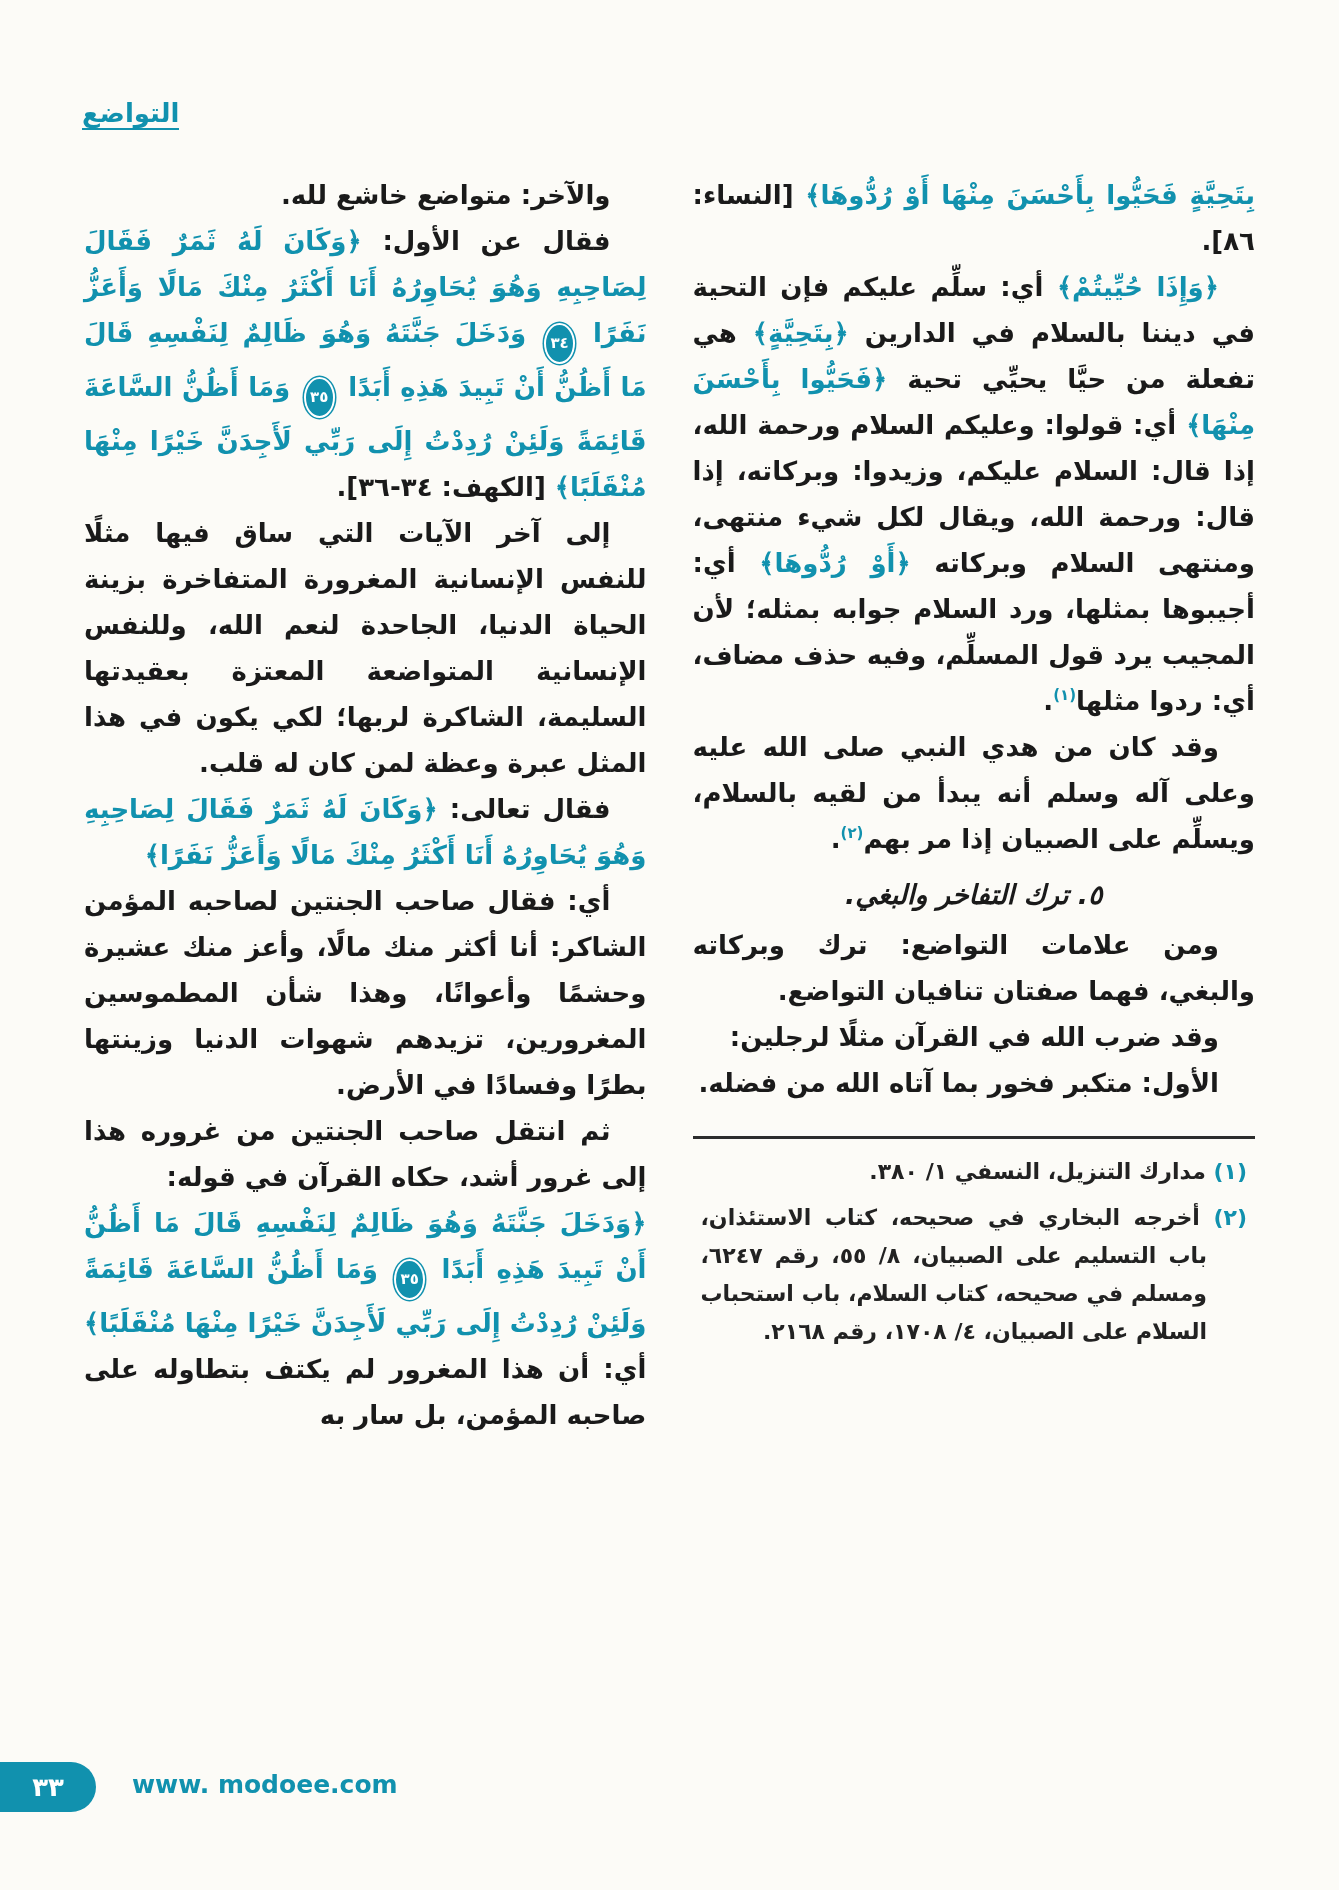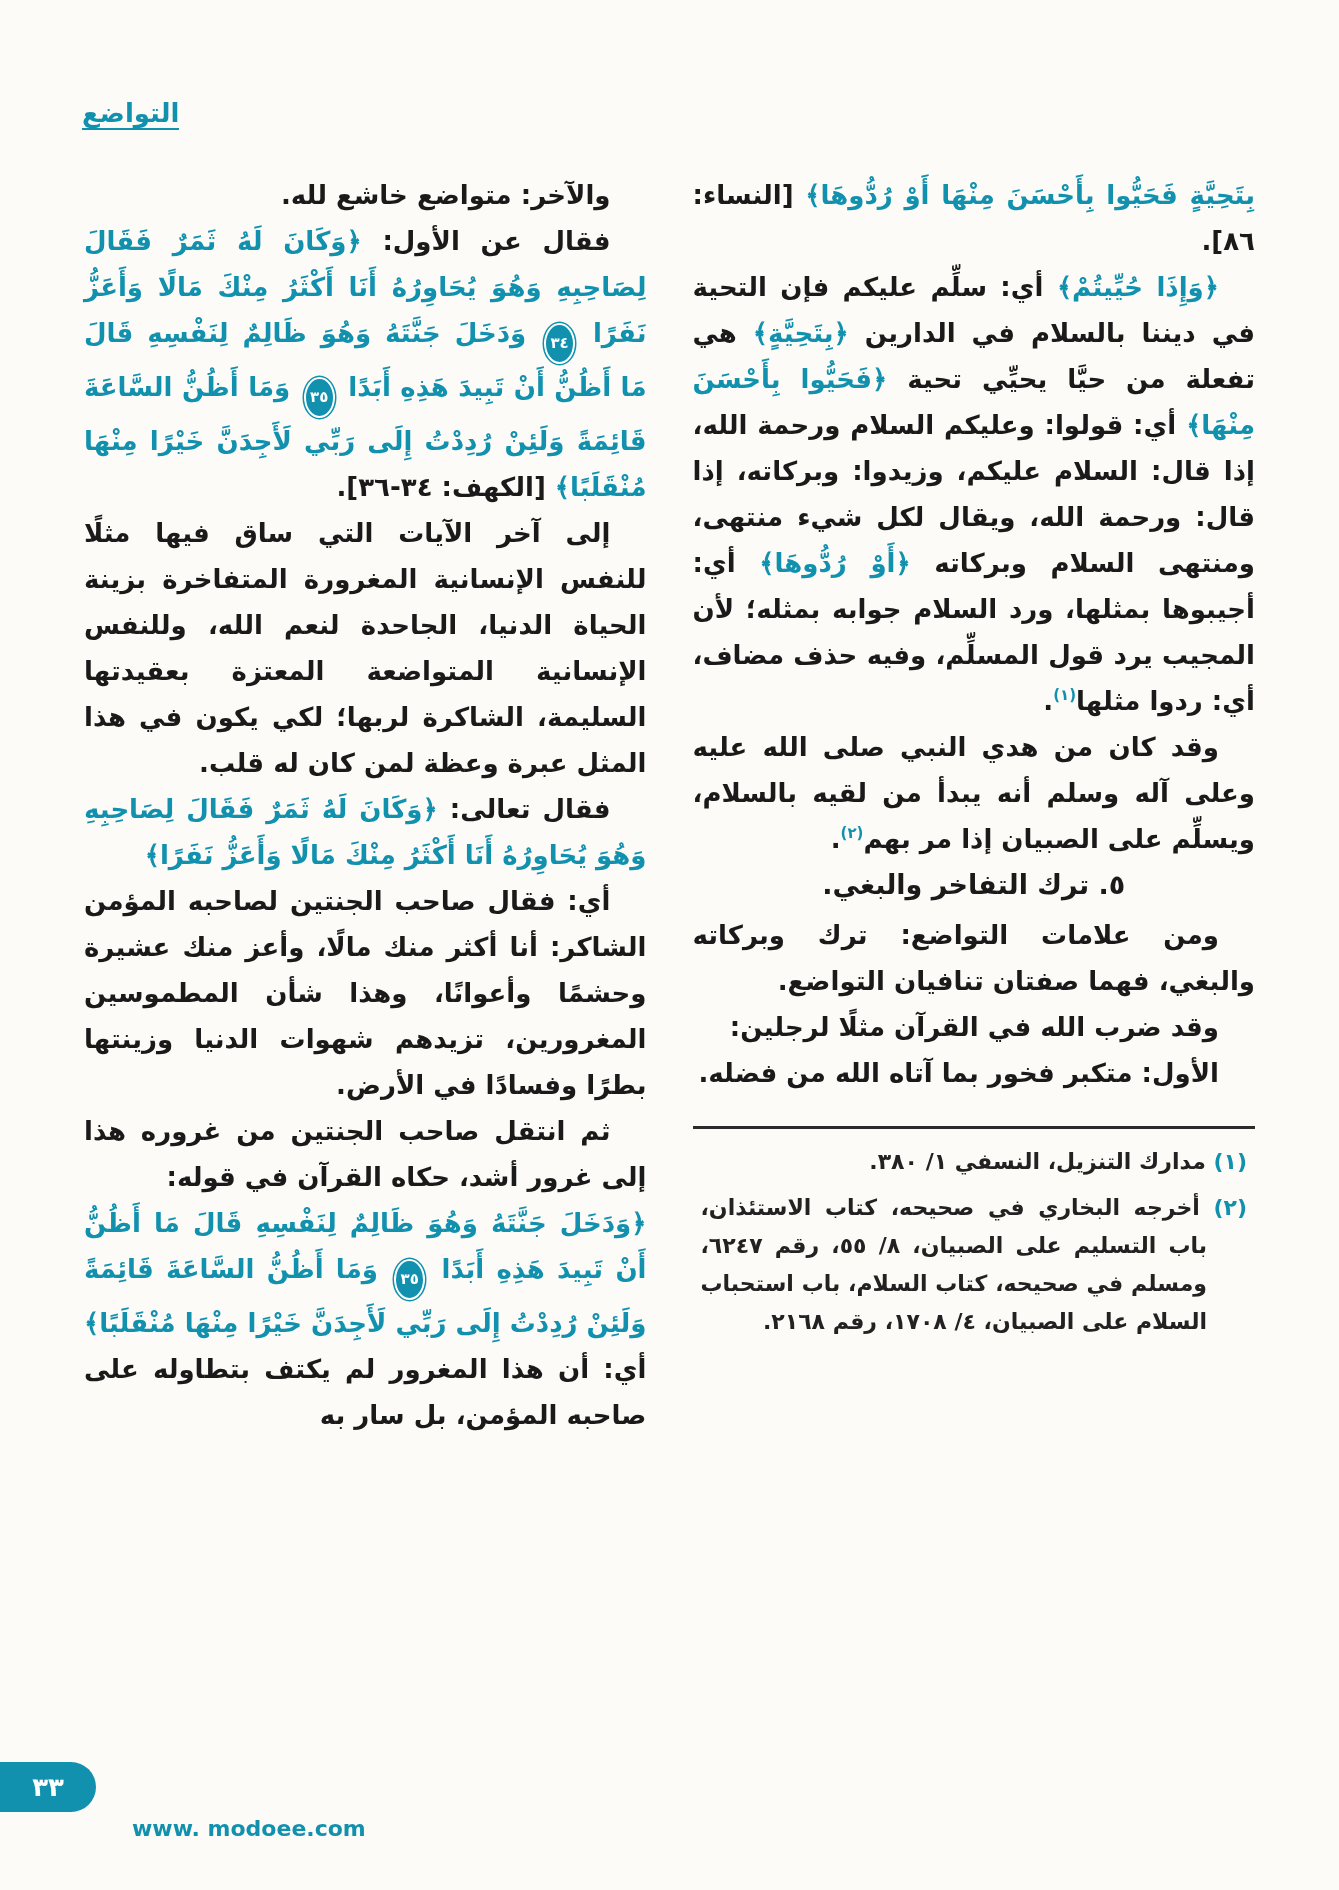--- a/index.html
+++ b/index.html
@@ -28,21 +28,21 @@
     display:flex; gap:46px; align-items:flex-start;
   }
   .col{ flex:1; min-width:0; }
 
   .para{
     margin:0; font-size:26px; line-height:46px; font-weight:bold;
     color:var(--ink); text-align:justify; text-indent:36px;
   }
   .noindent{ text-indent:0; }
   .q{ color:var(--accent); }
-  .heading{ text-align:center; text-indent:0; font-size:27px; margin-bottom:4px; }
+  .heading{ text-align:center; text-indent:0; font-size:27px; margin-top:10px; margin-bottom:4px;font-style:italic; }
 
   .aya{
     display:inline-flex; align-items:center; justify-content:center;
     width:31px; height:41px; border-radius:50%;
     background:var(--accent); color:#fff;
     font-size:15px; line-height:1;
     box-shadow: inset 0 0 0 2px #fff, 0 0 0 1.5px var(--accent);
     margin:0 4px; vertical-align:-6px;
     text-indent:0;
   }
@@ -64,22 +64,22 @@
   .page-tab{
     position:absolute; left:0; top:1762px;
     width:96px; height:50px;
     background:var(--accent); color:#fff;
     border-radius:0 26px 26px 0;
     display:flex; align-items:center; justify-content:center;
     font-size:26px; font-weight:bold;
   }
   .website{
     position:absolute; left:132px; top:1770px;
-    color:var(--accent); font-size:22px; font-weight:bold;
-    direction:ltr; unicode-bidi:embed;margin-top:46px;
+    color:var(--accent); font-size:25px; font-weight:bold;
+    direction:ltr; unicode-bidi:embed;
   }
 </style>
 </head>
 <body>
 
 <div class="page">
 
   <div class="chapter-header">التواضع</div>
 
   <div class="columns">

